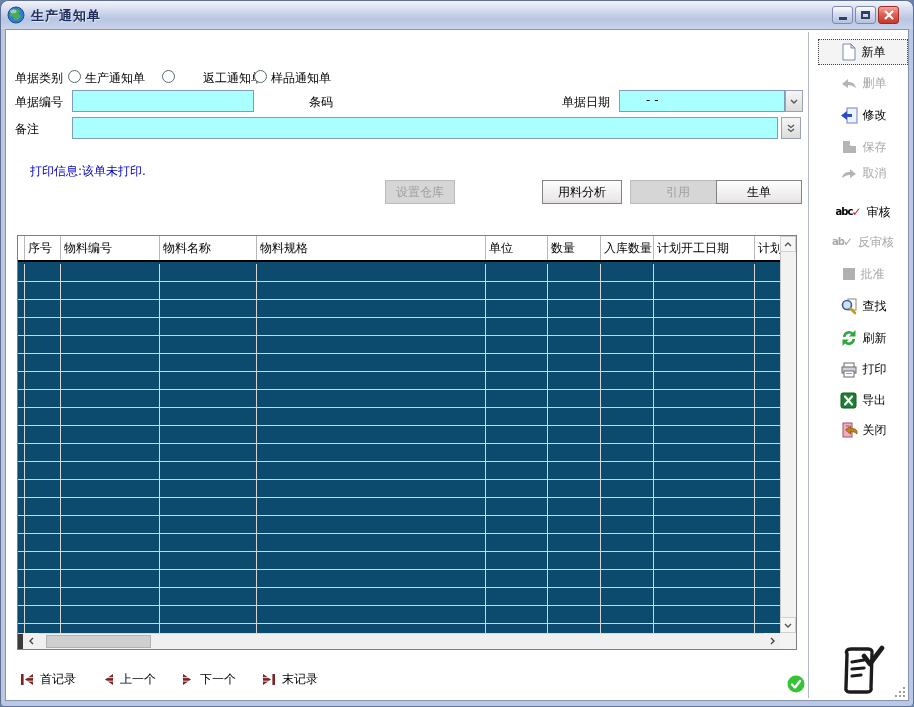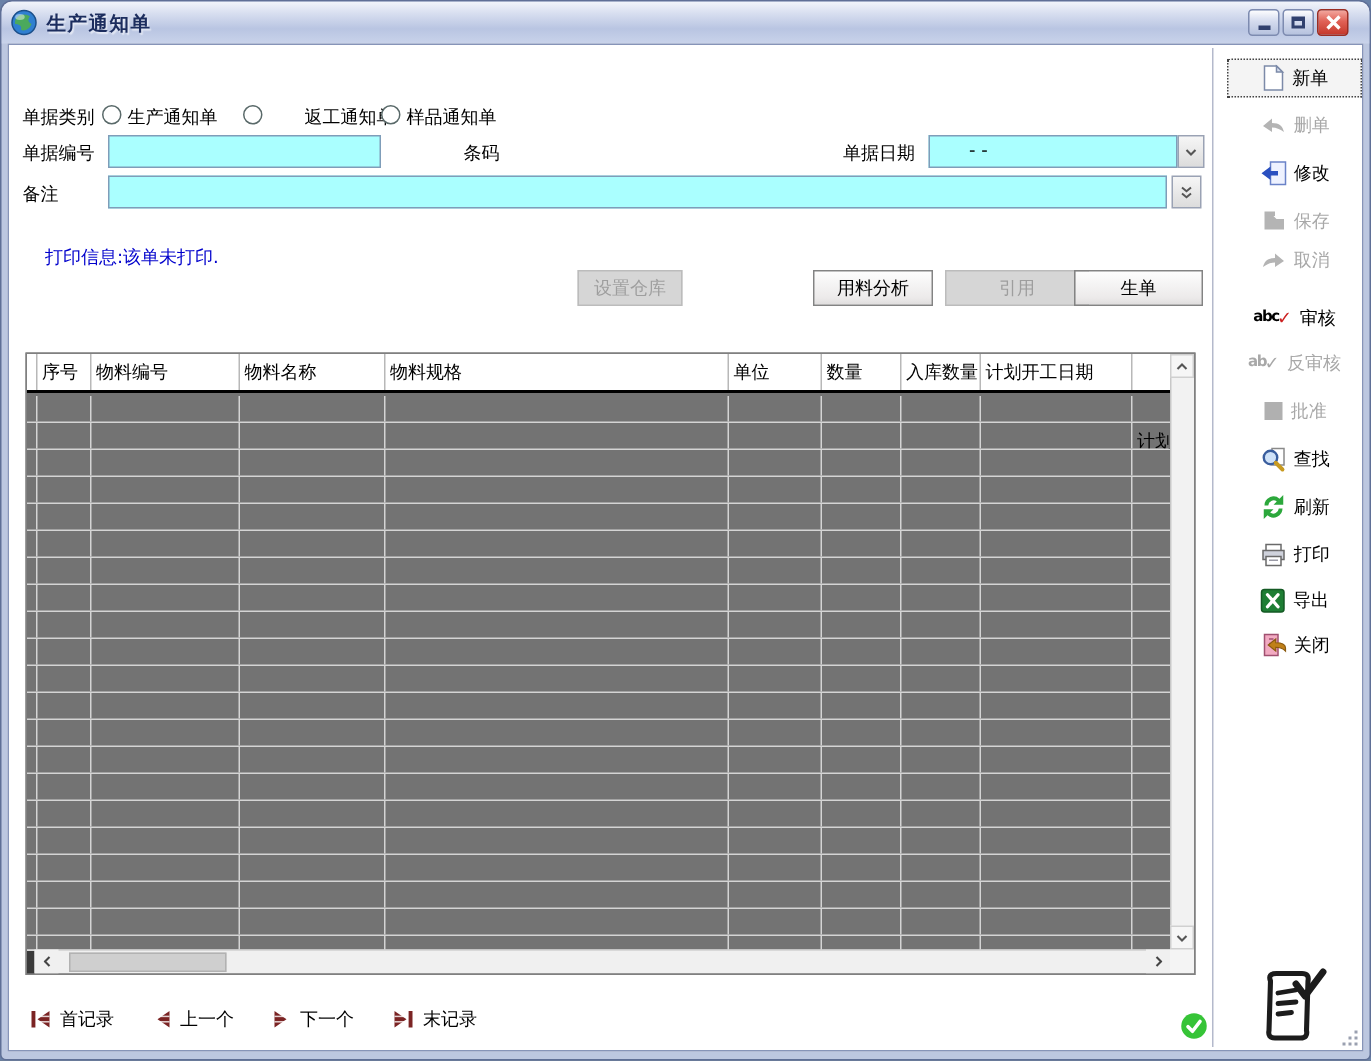--- a/index.html
+++ b/index.html
@@ -63,21 +63,21 @@
   #tabstrip { position:absolute; left:11px; top:177px; width:785px; height:28px; }
   .tab {
     position:absolute; bottom:0; height:25px; background:#f0f0f0;
     border:1px solid #b4b4b4; border-bottom:none; font-size:12px;
     display:flex; align-items:center; justify-content:center; color:#111;
   }
   .tab.active { height:28px; background:#fff; z-index:2; }
   
   #grid-wrap {
     position:absolute; left:11px; top:205px; width:780px; height:415px;
-    border:1px solid #808080; background:#737373; overflow:hidden;
+    border:1px solid #808080; background:#0c4a6e; overflow:hidden;
   }
   #grid-header { position:absolute; left:0; top:0; width:762px; height:26px; border-bottom:2px solid #000; display:flex; background:#fff; }
   .hcell {
     height:24px; font-size:12px; line-height:24px; padding-left:3px;
     border-right:1px solid #b8b8b8; overflow:hidden; white-space:nowrap; color:#000;
   }
   #grid-body { position:absolute; left:0; top:28px; width:762px; height:369px; overflow:hidden; }
   .grid-row { display:flex; height:18px; border-bottom:1px solid #d4d4d4; }
   .grid-cell { height:17px; border-right:1px solid #d4d4d4; }
   
@@ -184,21 +184,21 @@
       <div id="grid-header">
         <div class="hcell" style="width:7px;"></div>
         <div class="hcell" style="width:36px;">序号</div>
         <div class="hcell" style="width:99px;">物料编号</div>
         <div class="hcell" style="width:97px;">物料名称</div>
         <div class="hcell" style="width:229px;">物料规格</div>
         <div class="hcell" style="width:62px;">单位</div>
         <div class="hcell" style="width:53px;">数量</div>
         <div class="hcell" style="width:53px;">入库数量</div>
         <div class="hcell" style="width:101px;">计划开工日期</div>
-        <div class="hcell" style="width:25px;border-right:none;margin-top:46px;">计划</div>
+        <div class="hcell" style="width:25px;border-right:none;">计划</div>
       </div>
       <div id="grid-body">
           <div class="grid-row">
             <div class="grid-cell" style="width: 7px;"></div>
             <div class="grid-cell" style="width: 36px;"></div>
             <div class="grid-cell" style="width: 99px;"></div>
             <div class="grid-cell" style="width: 97px;"></div>
             <div class="grid-cell" style="width: 229px;"></div>
             <div class="grid-cell" style="width: 62px;"></div>
             <div class="grid-cell" style="width: 53px;"></div>

